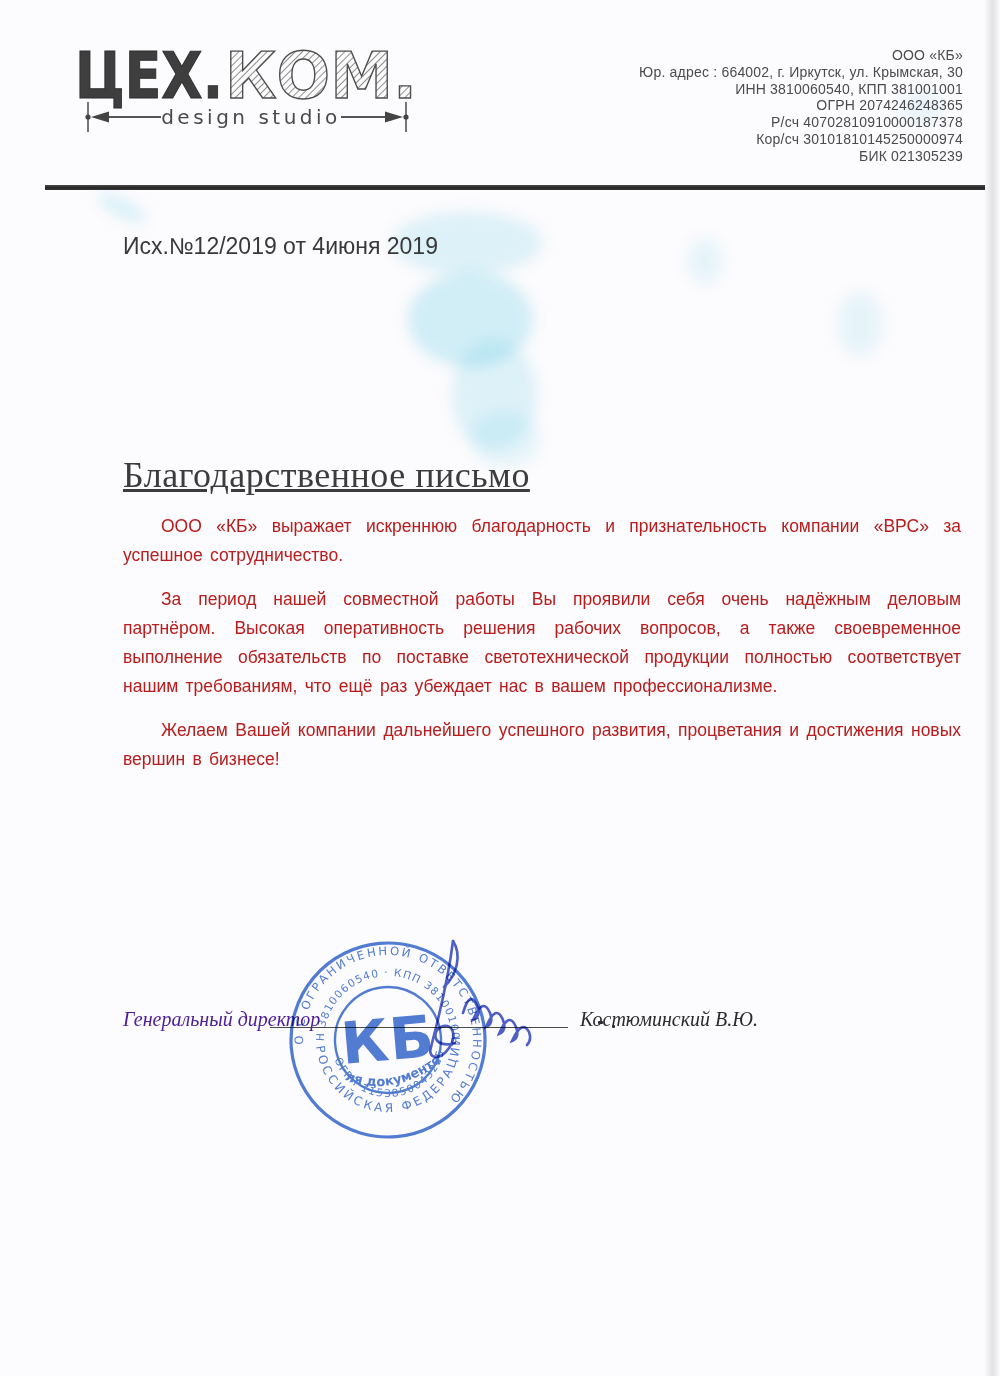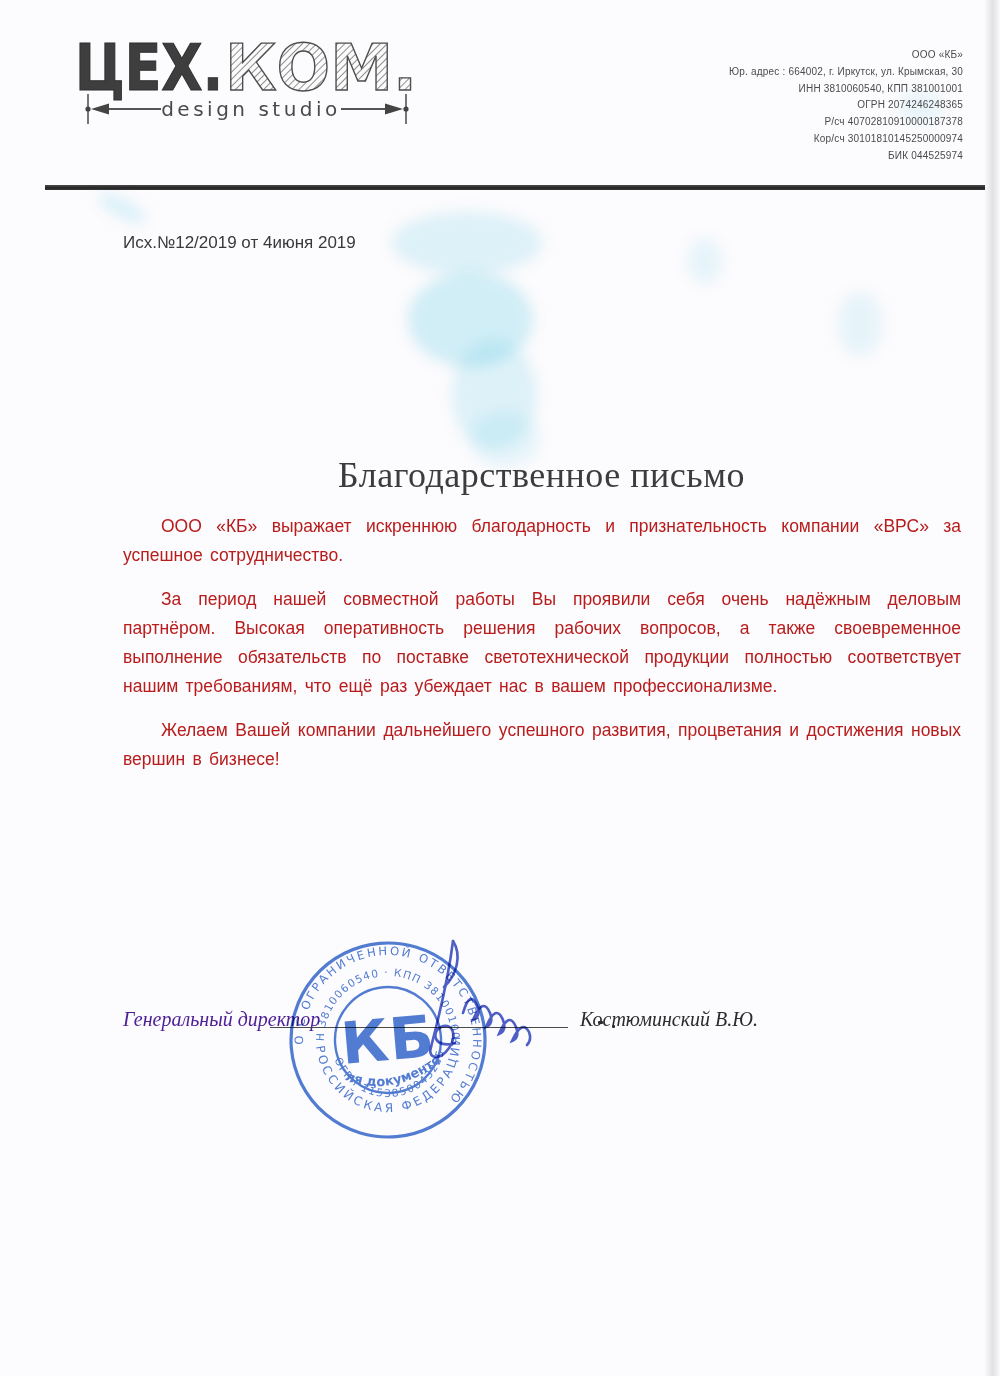--- a/index.html
+++ b/index.html
@@ -17,35 +17,35 @@
   .stain{position:absolute;border-radius:50%;filter:blur(7px);background:rgba(72,196,228,.17);}
   .s1{left:392px;top:212px;width:150px;height:62px;}
   .s2{left:408px;top:272px;width:125px;height:95px;background:rgba(60,190,225,.22);}
   .s3{left:452px;top:340px;width:85px;height:110px;}
   .s4{left:470px;top:412px;width:70px;height:55px;background:rgba(72,196,228,.12);}
   .s5{left:688px;top:238px;width:34px;height:46px;background:rgba(72,196,228,.12);}
   .s6{left:838px;top:292px;width:44px;height:64px;background:rgba(72,196,228,.12);}
   .s7{left:96px;top:200px;width:52px;height:16px;background:rgba(72,196,228,.20);transform:rotate(28deg);}
   .s8{left:898px;top:90px;width:46px;height:34px;background:rgba(72,196,228,.10);}
   
-  .logo-wrap{position:absolute;left:73px;top:32px;width:350px;height:102px;}
+  .logo-wrap{position:absolute;left:73px;top:40px;width:350px;height:102px;}
   .company-block{
     position:absolute;top:47px;right:37px;width:420px;
-    text-align:right;font-size:10px;line-height:16.8px;color:#4b4b4b;
+    text-align:right;font-size:14px;line-height:16.8px;color:#4b4b4b;
     letter-spacing:.2px;
   }
   .header-rule{
     position:absolute;left:45px;top:185px;width:940px;height:5px;
     background:linear-gradient(to bottom,#4a4a4a,#232323 60%,#3c3c3c);
   }
   
-  .reference{position:absolute;left:123px;top:233px;font-size:17px;color:#393939;}
+  .reference{position:absolute;left:123px;top:233px;font-size:23px;color:#393939;}
   .doc-title{
-    position:absolute;left:123px;top:454px;width:837px;text-align:center;
-    font-family:"Liberation Serif",serif;font-size:36px;color:#3c3c3c;letter-spacing:.5px;
+    position:absolute;left:123px;top:454px;width:837px;
+    font-family:"Liberation Serif",serif;font-size:36px;color:#3c3c3c;letter-spacing:.5px;text-decoration:underline;
   }
   .body-text{position:absolute;left:123px;top:512px;width:838px;}
   .body-text p{
     margin:0 0 15px 0;font-size:17.5px;line-height:29px;
     text-align:justify;text-align-last:left;text-indent:38px;
     color:#b91c1c;word-spacing:2.5px;
   }
   
   .sig-role{position:absolute;left:123px;top:1008px;font-family:"Liberation Serif",serif;font-style:italic;font-size:20px;color:#4c1d95;}
   .sig-name{position:absolute;left:580px;top:1008px;font-family:"Liberation Serif",serif;font-style:italic;font-size:20px;color:#2b2b2b;}
@@ -98,21 +98,21 @@
   </svg>
 </div>
 
 <div class="company-block">
   <div>ООО «КБ»</div>
   <div>Юр. адрес : 664002, г. Иркутск, ул. Крымская, 30</div>
   <div>ИНН 3810060540, КПП 381001001</div>
   <div>ОГРН  2074246248365</div>
   <div>Р/сч  40702810910000187378</div>
   <div>Кор/сч  30101810145250000974</div>
-  <div>БИК 044525974</div>
+  <div>БИК 021305239</div>
 </div>
 
 <div class="header-rule"></div>
 
 <div class="reference">Исх.№12/2019 от 4июня 2019</div>
 
 <div class="doc-title">Благодарственное письмо</div>
 
 <div class="body-text">
   <p>ООО «КБ» выражает искреннюю благодарность и признательность компании «ВРС» за успешное сотрудничество.</p>

